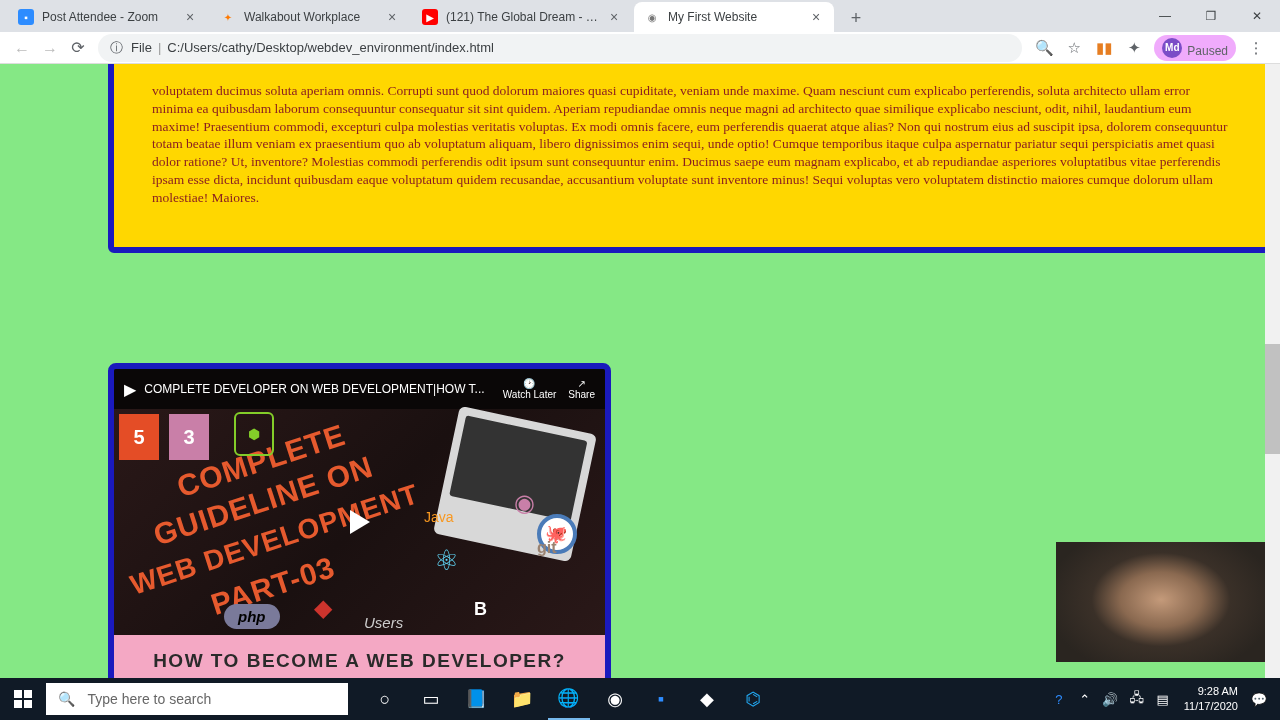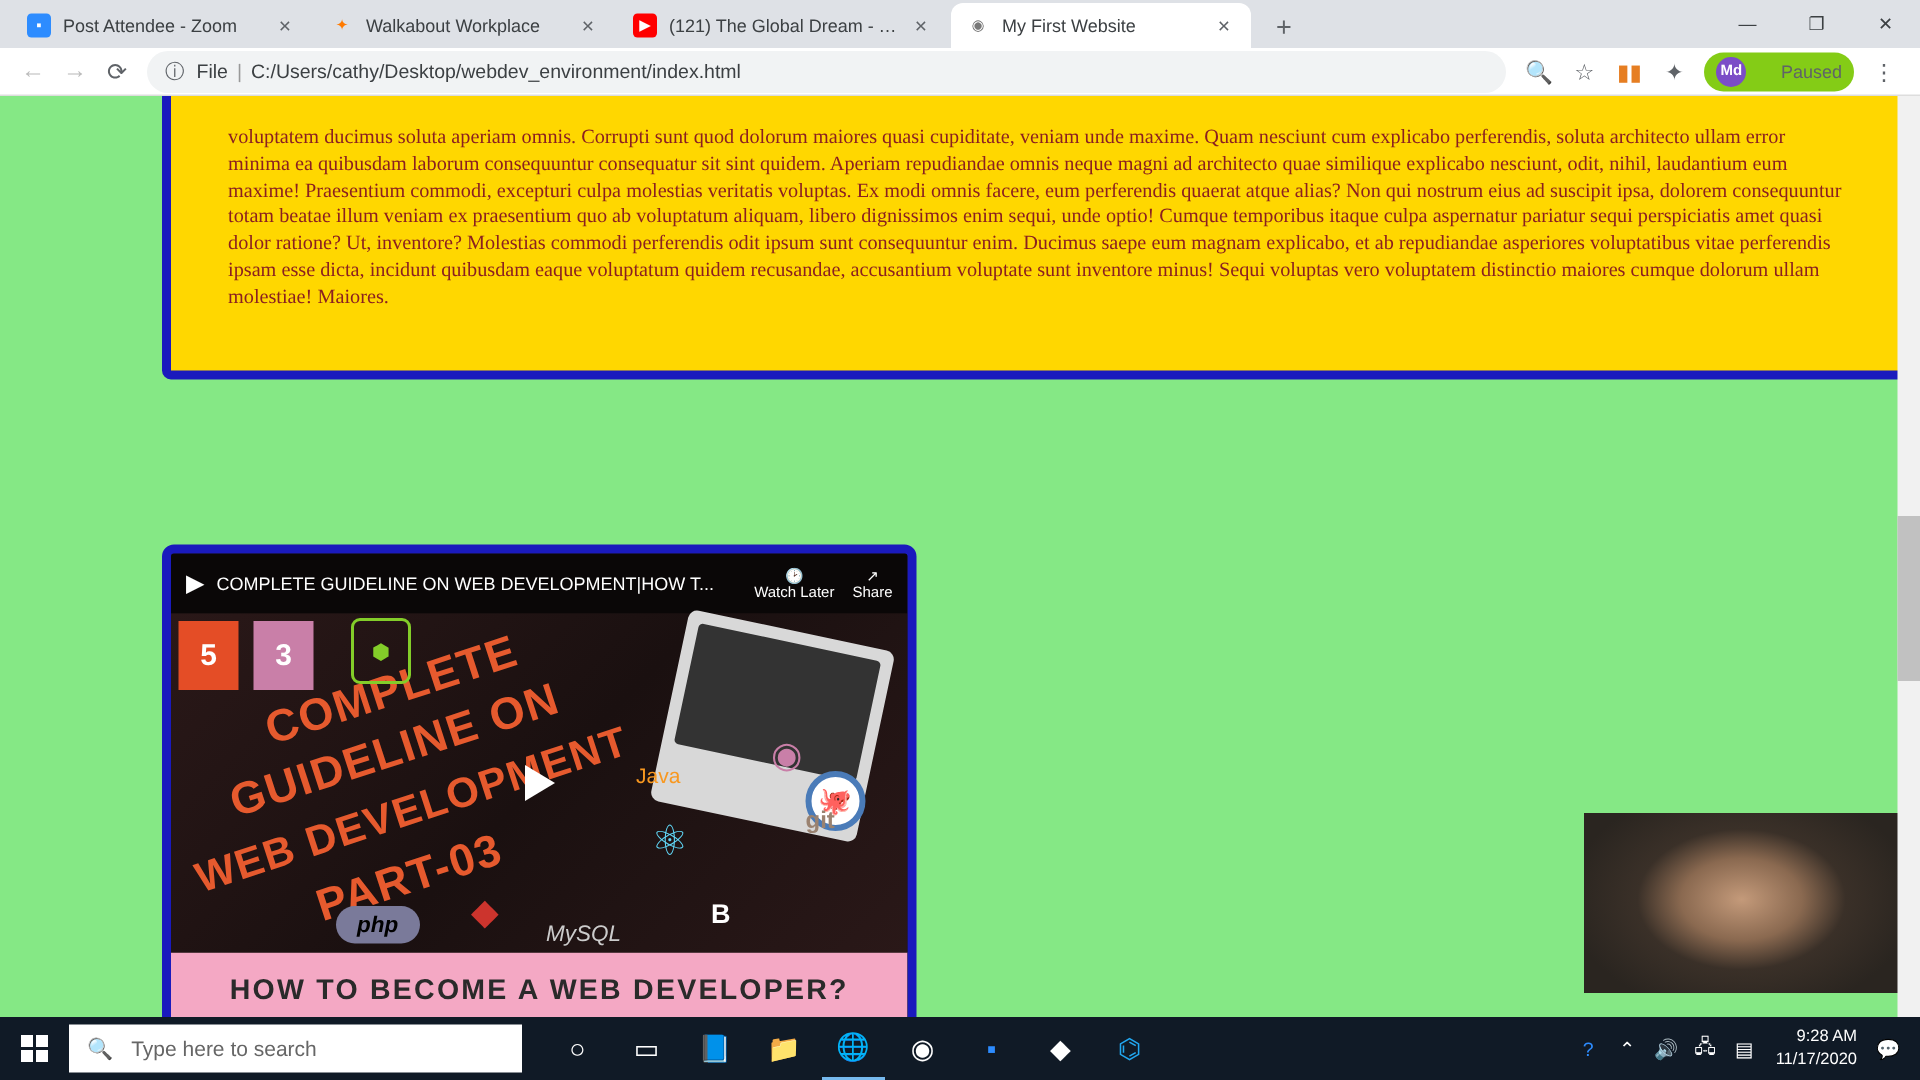--- a/index.html
+++ b/index.html
@@ -13,21 +13,21 @@
 .new-tab{width:28px;height:28px;display:flex;align-items:center;justify-content:center;font-size:18px;color:#5f6368;margin-left:6px}
 .window-ctrl{margin-left:auto;display:flex;height:32px}
 .window-btn{width:46px;display:flex;align-items:center;justify-content:center;color:#3c4043;font-size:12px}
 .addr-bar{height:32px;background:#fff;display:flex;align-items:center;padding:0 8px;border-bottom:1px solid #ddd}
 .nav-btn{width:28px;height:28px;display:flex;align-items:center;justify-content:center;color:#5f6368;font-size:16px}
 .nav-btn.disabled{color:#bbb}
 .url-box{flex:1;height:28px;background:#f1f3f4;border-radius:14px;display:flex;align-items:center;padding:0 12px;margin:0 6px;font-size:13px;color:#3c4043}
 .url-sep{margin:0 6px;color:#999}
 .ext-area{display:flex;align-items:center;gap:10px;padding:0 6px}
 .ext-icon{width:20px;height:20px;display:flex;align-items:center;justify-content:center;font-size:15px;color:#5f6368}
-.paused-pill{display:flex;align-items:center;gap:23px;background:#84cc16;border-radius:14px;padding:3px 8px;font-size:12px;color:#5f6368}
+.paused-pill{display:flex;align-items:flex-end;gap:5px;background:#f0abfc;border-radius:14px;padding:3px 8px;font-size:12px;color:#5f6368}
 .avatar{width:20px;height:20px;border-radius:50%;background:#7b4dc7;color:#fff;display:flex;align-items:center;justify-content:center;font-size:10px;font-weight:600}
 .viewport{height:614px;background:#85e885;overflow:hidden;position:relative}
 .content-box{position:absolute;left:108px;top:-10px;width:1168px;background:#ffd700;border:6px solid #1a1abd;border-radius:6px;padding:22px 38px 40px}
 .lorem{font-family:"Times New Roman",serif;font-size:13.5px;line-height:1.32;color:#8b2020}
 .video-frame{position:absolute;left:108px;top:299px;width:503px;height:330px;border:6px solid #1a1abd;border-radius:8px;background:#1a1212;overflow:hidden}
 .vid-top{height:40px;background:rgba(0,0,0,.6);display:flex;align-items:center;padding:0 10px;color:#fff;font-size:12px}
 .vid-title{flex:1;white-space:nowrap;overflow:hidden;text-overflow:ellipsis;margin-left:8px}
 .vid-action{display:flex;flex-direction:column;align-items:center;font-size:10px;margin-left:12px}
 .vid-body{position:relative;height:226px;background:linear-gradient(135deg,#2a1818 0%,#1a1010 50%,#2a1818 100%)}
 .diag-text{position:absolute;font-family:Impact,sans-serif;font-weight:900;color:#e65a2e;transform:rotate(-18deg);white-space:nowrap;letter-spacing:1px}
@@ -109,41 +109,41 @@
 </div>
 
 <div class="viewport">
   <div class="content-box">
     <p class="lorem">voluptatem ducimus soluta aperiam omnis. Corrupti sunt quod dolorum maiores quasi cupiditate, veniam unde maxime. Quam nesciunt cum explicabo perferendis, soluta architecto ullam error minima ea quibusdam laborum consequuntur consequatur sit sint quidem. Aperiam repudiandae omnis neque magni ad architecto quae similique explicabo nesciunt, odit, nihil, laudantium eum maxime! Praesentium commodi, excepturi culpa molestias veritatis voluptas. Ex modi omnis facere, eum perferendis quaerat atque alias? Non qui nostrum eius ad suscipit ipsa, dolorem consequuntur totam beatae illum veniam ex praesentium quo ab voluptatum aliquam, libero dignissimos enim sequi, unde optio! Cumque temporibus itaque culpa aspernatur pariatur sequi perspiciatis amet quasi dolor ratione? Ut, inventore? Molestias commodi perferendis odit ipsum sunt consequuntur enim. Ducimus saepe eum magnam explicabo, et ab repudiandae asperiores voluptatibus vitae perferendis ipsam esse dicta, incidunt quibusdam eaque voluptatum quidem recusandae, accusantium voluptate sunt inventore minus! Sequi voluptas vero voluptatem distinctio maiores cumque dolorum ullam molestiae! Maiores.</p>
   </div>
 
   <div class="video-frame">
     <div class="vid-top">
       <span style="font-size:16px">▶</span>
-      <span class="vid-title">COMPLETE GUIDELINE ON WEB DEVELOPMENT|HOW T...</span>
+      <span class="vid-title">COMPLETE DEVELOPER ON WEB DEVELOPMENT|HOW T...</span>
       <div class="vid-action">
         <span>🕑</span>
         <span>Watch Later</span>
       </div>
       <div class="vid-action">
         <span>↗</span>
         <span>Share</span>
       </div>
     </div>
     <div class="vid-body">
       <div class="laptop"></div>
       <div class="github-circ">🐙</div>
       <div class="diag-text" style="left:60px;top:35px;font-size:30px">COMPLETE</div>
       <div class="diag-text" style="left:35px;top:75px;font-size:30px">GUIDELINE ON</div>
       <div class="diag-text" style="left:10px;top:115px;font-size:28px">WEB DEVELOPMENT</div>
       <div class="diag-text" style="left:95px;top:160px;font-size:30px">PART-03</div>
       <div class="tech-badge" style="left:310px;top:100px;color:#f89820;font-size:14px">Java</div>
       <div class="tech-badge" style="left:423px;top:130px;color:#9a8270;font-size:16px;font-weight:700">git</div>
       <div class="tech-badge" style="left:110px;top:195px;background:#7a7a9a;color:#000000;border-radius:18px;padding:4px 14px;font-style:italic;font-weight:700;font-size:15px">php</div>
-      <div class="tech-badge" style="left:250px;top:205px;color:#ccc;font-size:15px;font-style:italic">MySQL</div>
+      <div class="tech-badge" style="left:250px;top:205px;color:#ccc;font-size:15px;font-style:italic">Users</div>
       <div class="tech-badge" style="left:360px;top:190px;color:#fff;font-size:18px;font-weight:900">B</div>
       <div class="tech-badge" style="left:320px;top:135px;color:#61dafb;font-size:28px">⚛</div>
       <div class="tech-badge" style="left:400px;top:80px;color:#c97fa8;font-size:24px">◉</div>
       <div class="tech-badge" style="left:5px;top:5px;background:#e44d26;color:#fff;width:40px;height:46px;font-size:20px;font-weight:700">5</div>
       <div class="tech-badge" style="left:55px;top:5px;background:#c97fa8;color:#fff;width:40px;height:46px;font-size:20px;font-weight:700">3</div>
       <div class="tech-badge" style="left:120px;top:3px;border:2px solid #83cd29;border-radius:6px;width:40px;height:44px;color:#83cd29;font-size:14px">⬢</div>
       <div class="tech-badge" style="left:200px;top:185px;color:#cc342d;font-size:24px">◆</div>
       <div class="play-btn"></div>
     </div>
     <div class="vid-bottom">HOW TO BECOME A WEB DEVELOPER?</div>

